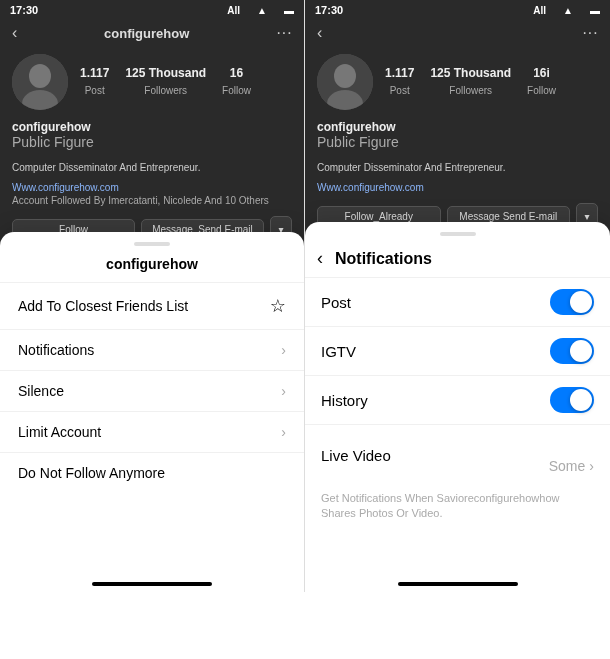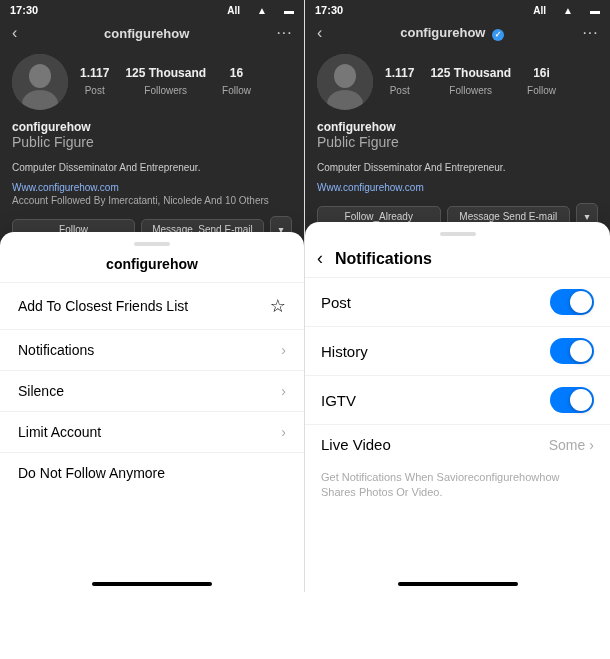--- a/index.html
+++ b/index.html
@@ -336,20 +336,21 @@
     .live-video-label {
       font-size: 15px;
       color: #000;
       font-weight: 400;
     }
 
     .live-video-right {
       display: flex;
       align-items: center;
       gap: 4px;
+      margin-top: 22px;
     }
 
     .some-text {
       font-size: 14px;
       color: #aaa;
     }
 
     .notification-desc {
       padding: 6px 16px;
       font-size: 11px;
@@ -502,24 +503,20 @@
       <span>17:30</span>
       <div class="status-icons">
         <span>All</span>
         <span>▲</span>
         <span>▬</span>
       </div>
     </div>
 
     <div class="ig-header">
       <span class="ig-header-icon">‹</span>
-      <span class="ig-header-title">
-        <span>configurehow</span>
-        <span class="verified-badge">✓</span>
-      </span>
       <span class="ig-header-icon">···</span>
     </div>
 
     <div class="profile-area">
       <div class="avatar-circle">
         <svg viewBox="0 0 56 56" class="avatar-svg">
           <rect width="56" height="56" fill="#444"></rect>
           <ellipse cx="28" cy="22" rx="11" ry="12" fill="#777"></ellipse>
           <ellipse cx="28" cy="50" rx="18" ry="14" fill="#666"></ellipse>
         </svg>
@@ -561,26 +558,26 @@
       <span class="back-btn">‹</span>
       <span class="right-sheet-title">Notifications</span>
     </div>
 
     <div class="toggle-item">
       <span class="toggle-label">Post</span>
       <div class="toggle"></div>
     </div>
 
     <div class="toggle-item">
+      <span class="toggle-label">IGTV</span>
+      <div class="toggle"></div>
+    </div>
+
+    <div class="toggle-item">
       <span class="toggle-label">History</span>
-      <div class="toggle"></div>
-    </div>
-
-    <div class="toggle-item">
-      <span class="toggle-label">IGTV</span>
       <div class="toggle"></div>
     </div>
 
     <div class="live-video-row">
       <span class="live-video-label">Live Video</span>
       <div class="live-video-right">
         <span class="some-text">Some</span>
         <span class="chevron-icon">›</span>
       </div>
     </div>

